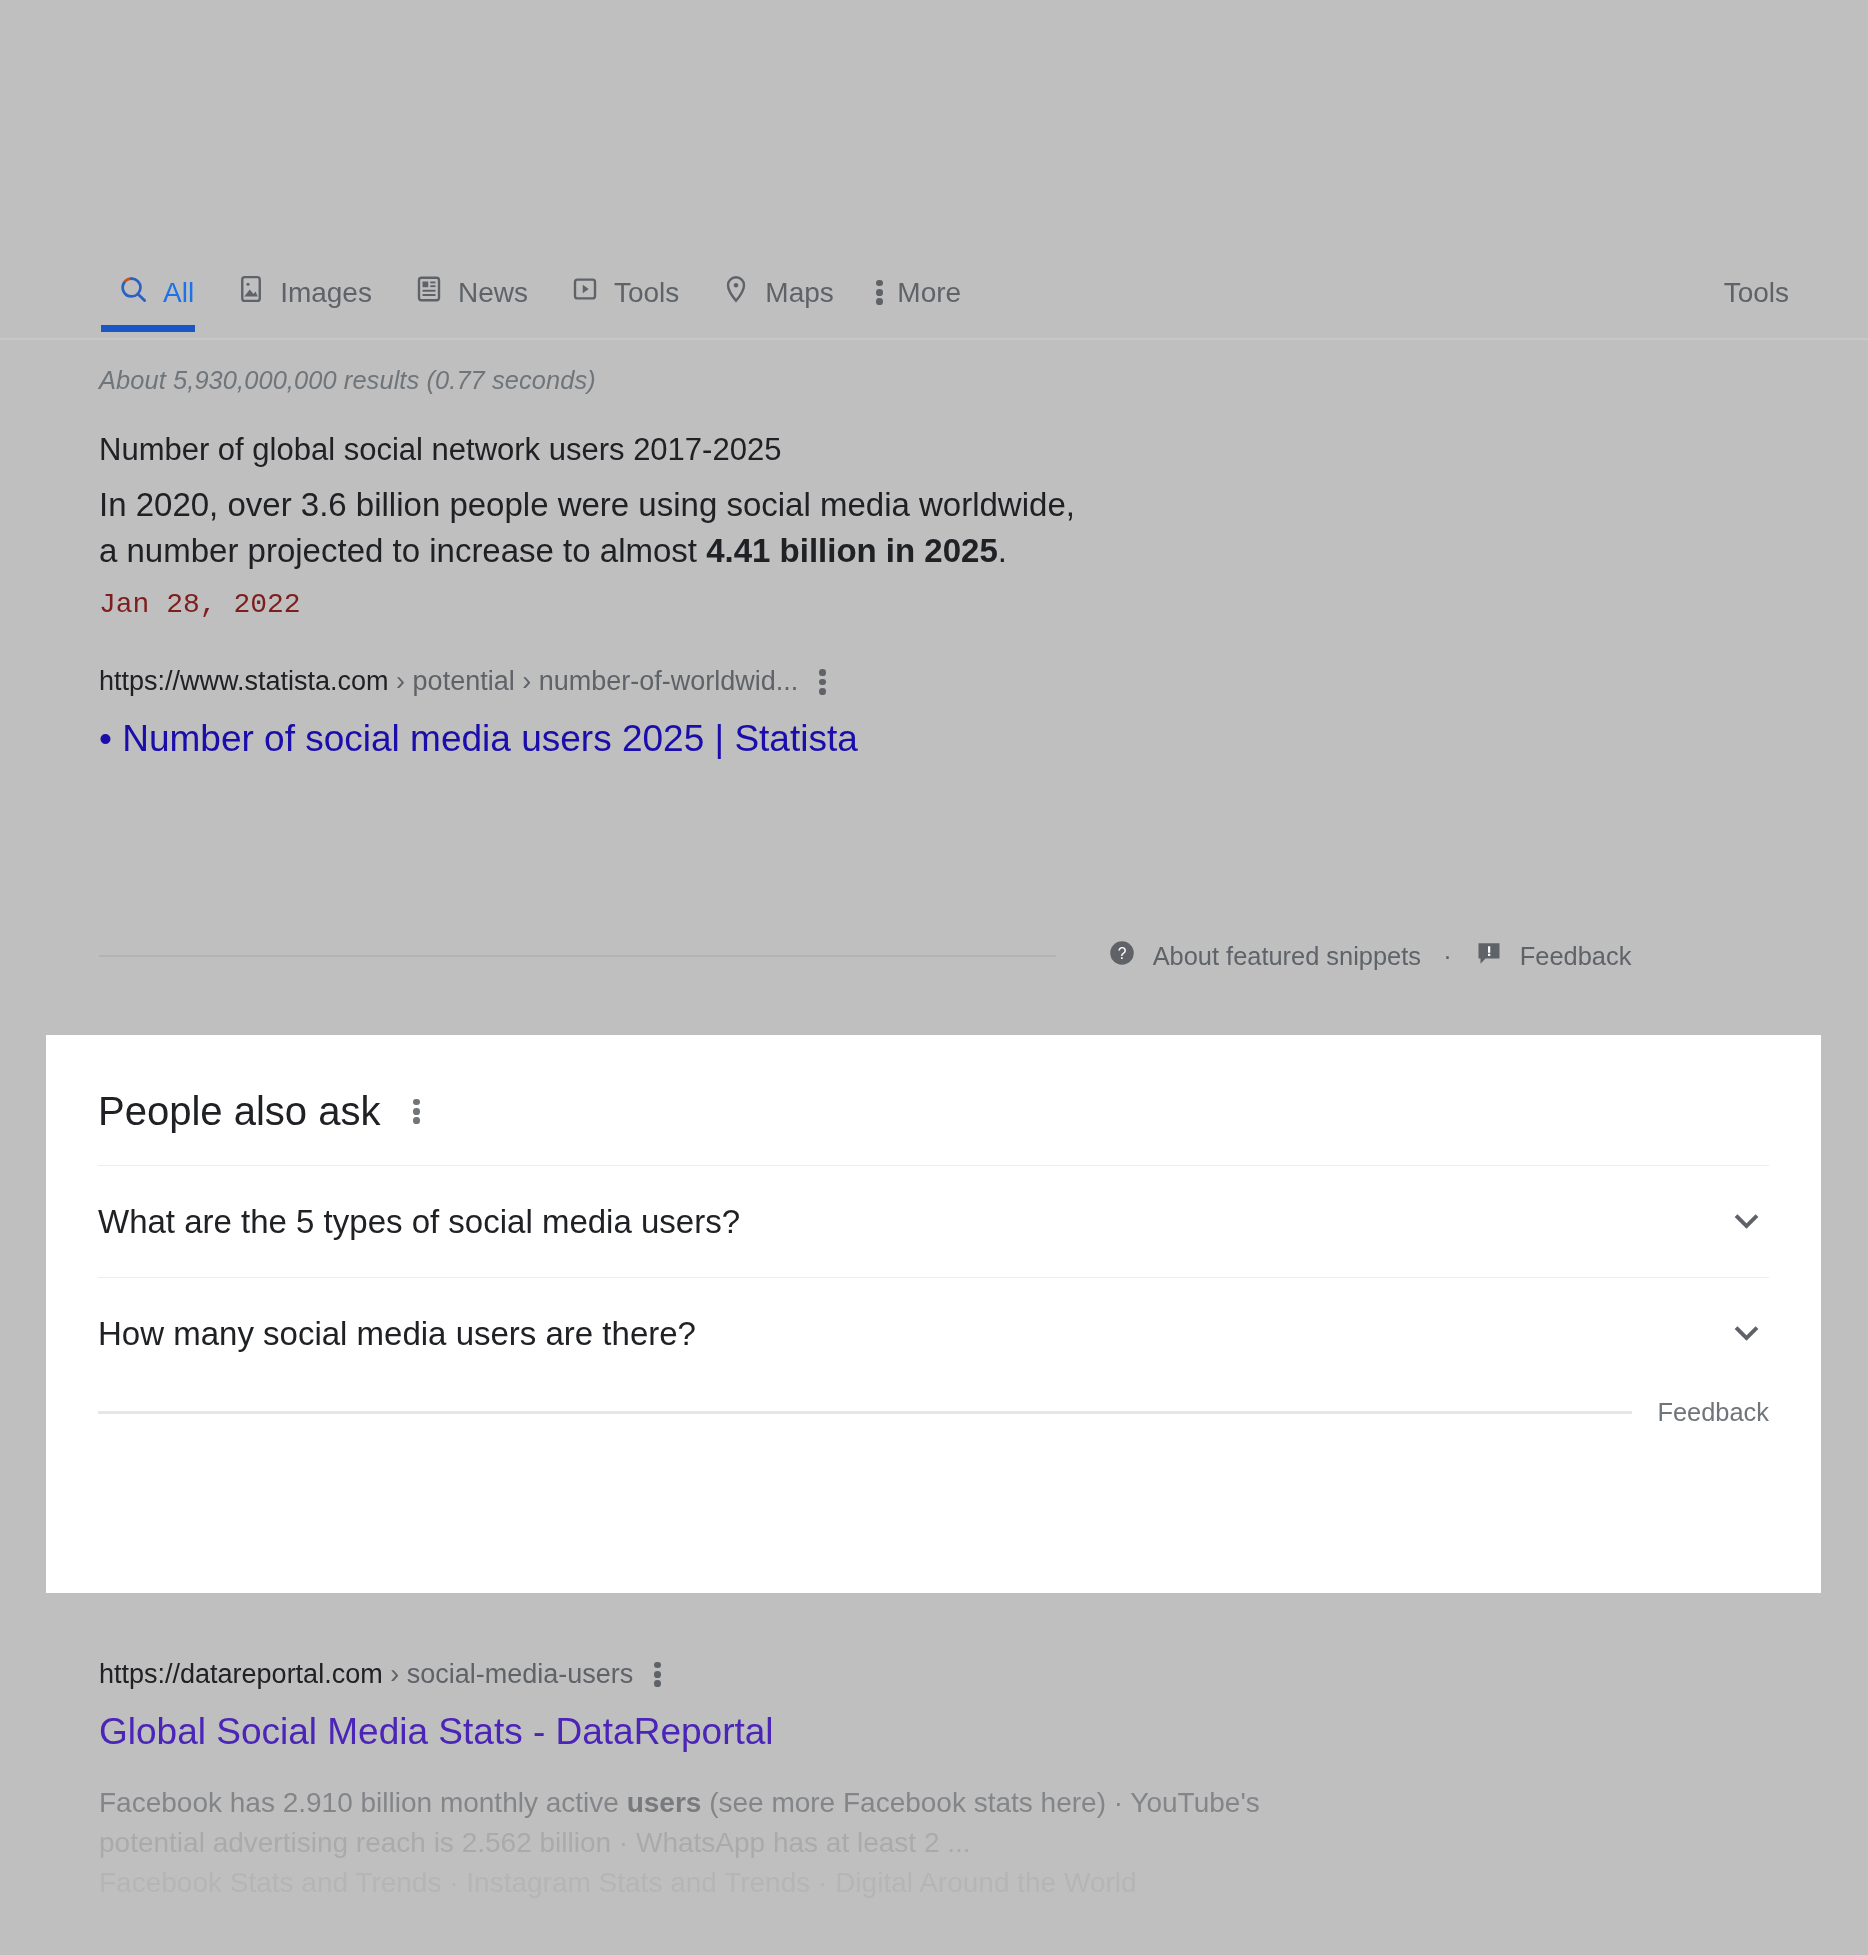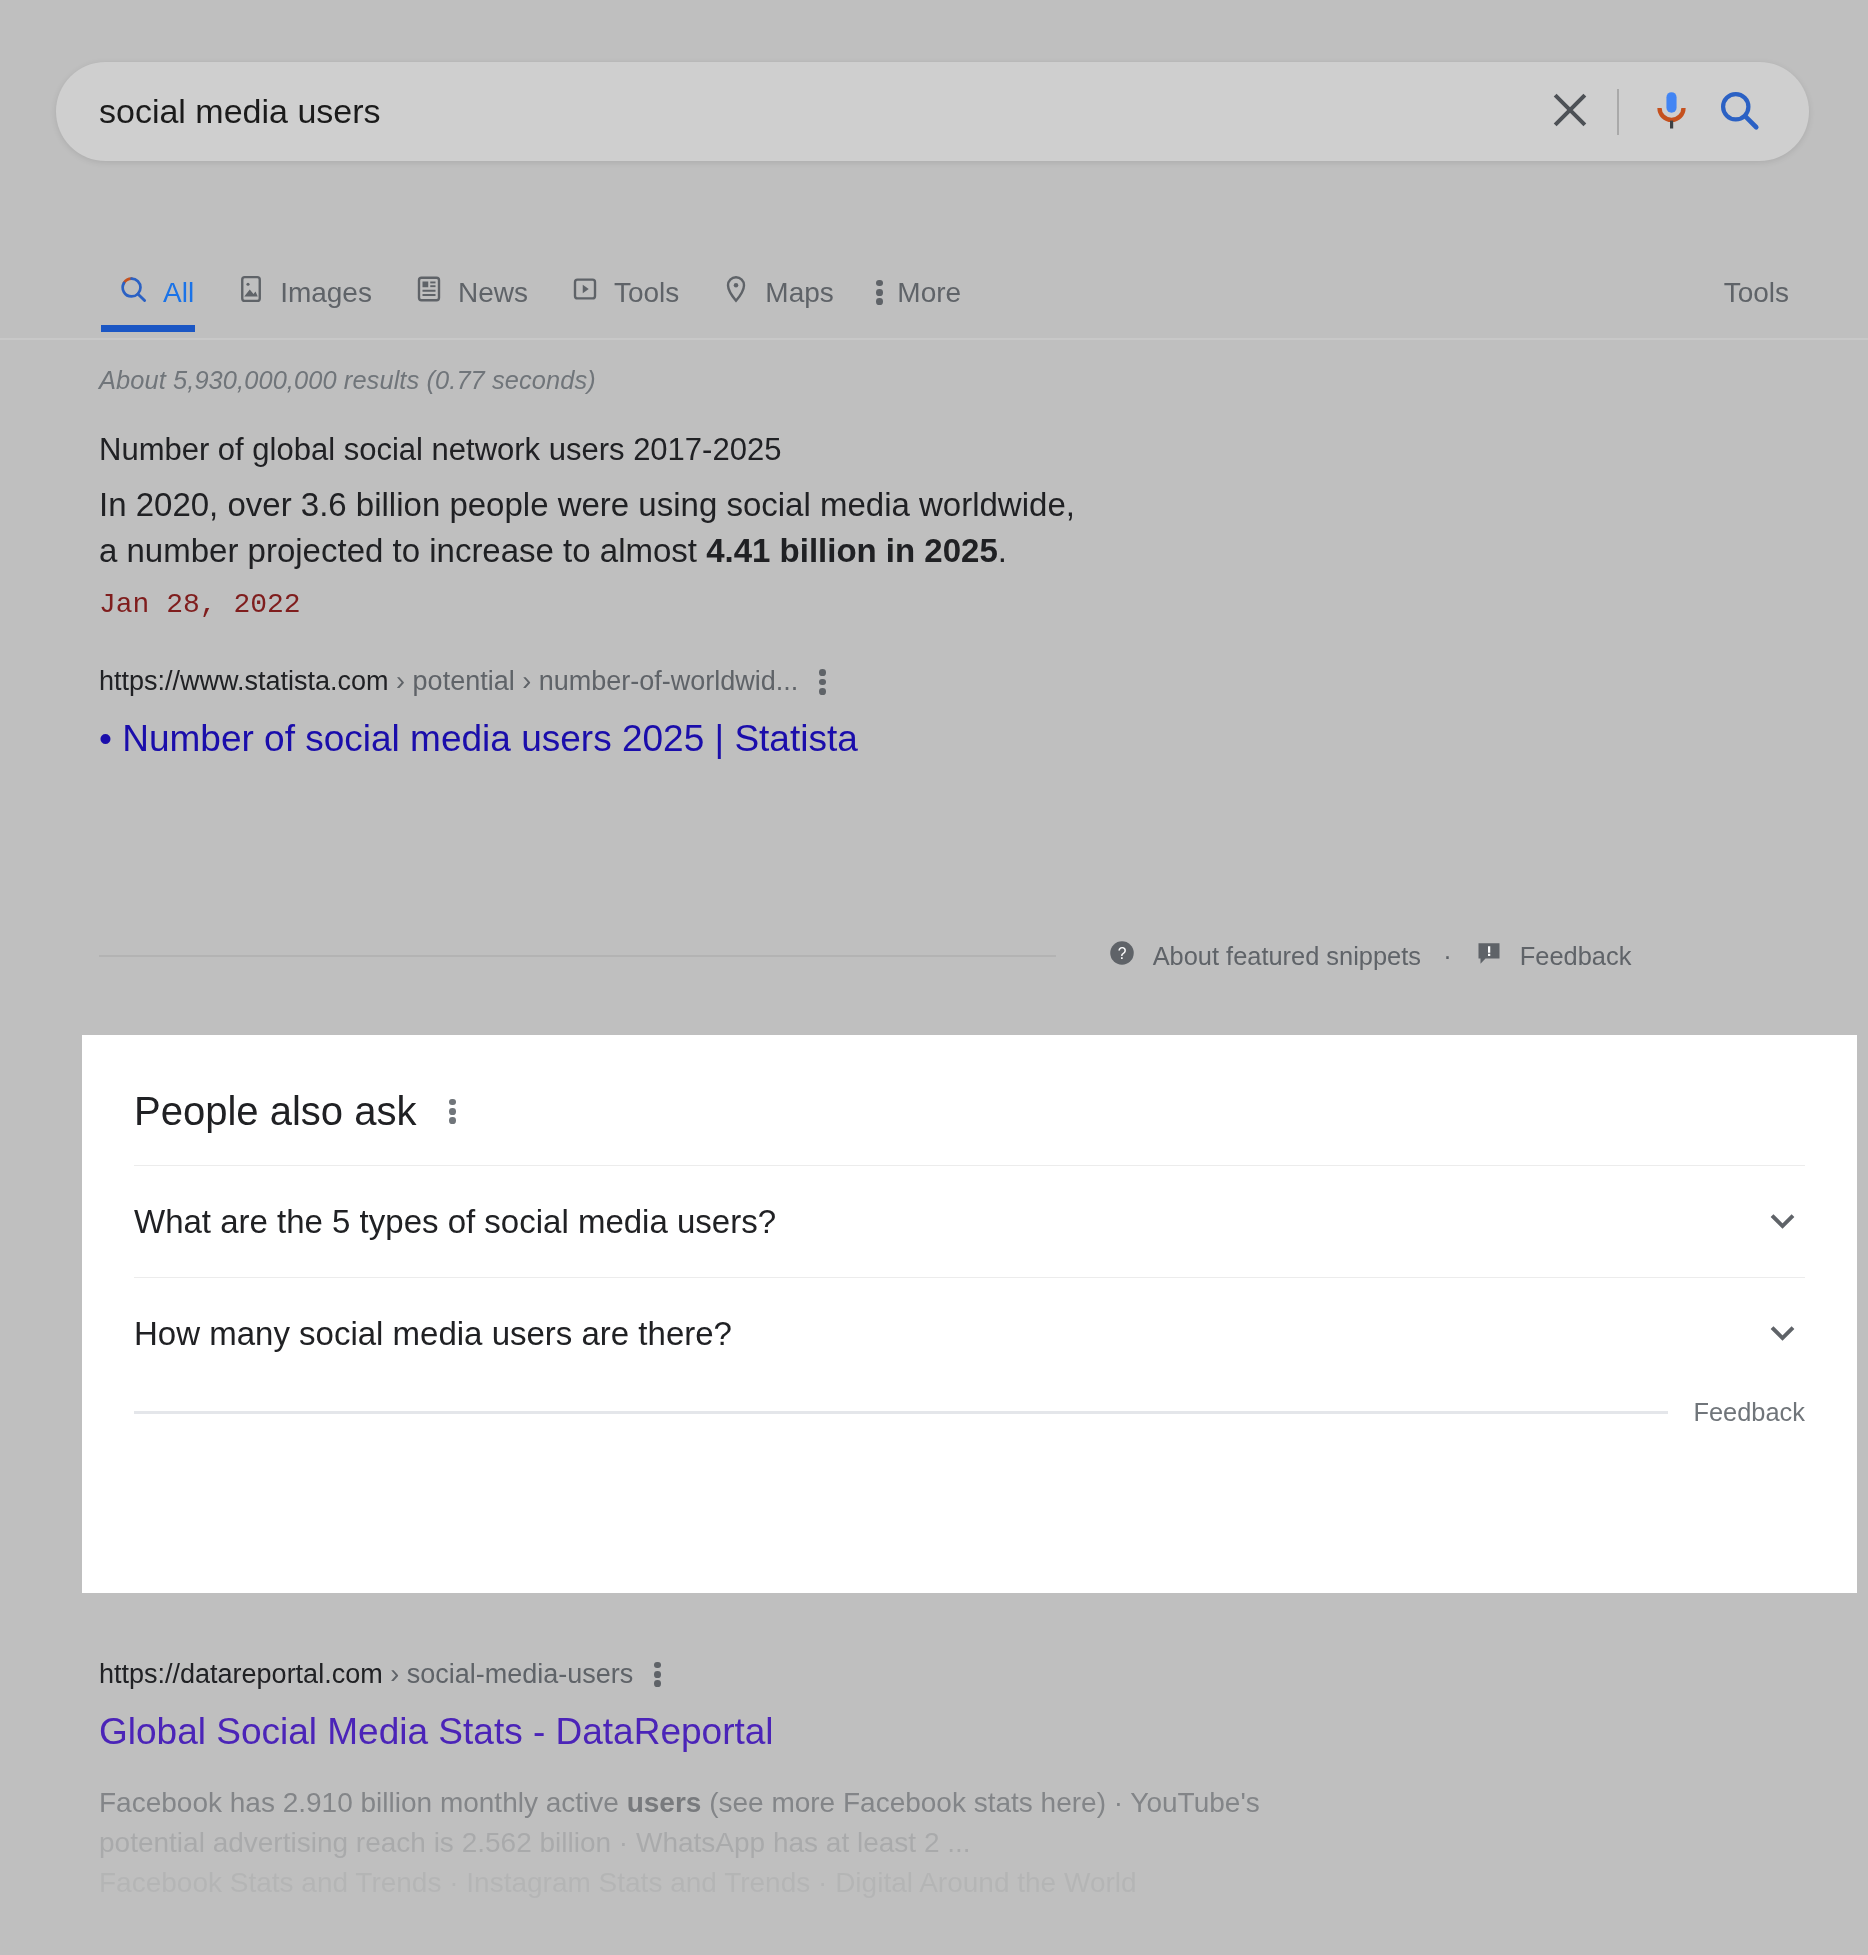--- a/index.html
+++ b/index.html
@@ -224,21 +224,20 @@
 
   
   #paa-card {
     position: absolute;
     left: 46px;
     top: 1035px;
     width: 1775px;
     height: 558px;
     background: #ffffff;
     z-index: 5;
-    margin-left: 36px;
   }
   .paa-inner { position: relative; padding: 0 52px 0 52px; }
   .paa-head {
     display: flex;
     align-items: center;
     gap: 33px;
     padding-top: 54px;
     padding-left: 0;
   }
   .paa-title {
@@ -283,50 +282,20 @@
     font-size: 25.4px;
     color: #70757a;
     cursor: pointer;
   }
 </style>
 </head>
 <body>
 
 <div id="page">
 
-  <div class="searchbar">
-    <input class="search-input" type="text" placeholder="Search Google or type a URL" value="social media users" style="">
-    <div class="sb-icons">
-      <div class="icon-btn">
-        <span>
-          <svg width="46" height="46" viewBox="0 0 24 24">
-            <path d="M5 5 L19 19 M19 5 L5 19" stroke="#4d5156" stroke-width="2.1" fill="none" stroke-linecap="square"></path>
-          </svg>
-        </span>
-      </div>
-      <div class="sb-divider"></div>
-      <div class="icon-btn">
-        <span>
-          <svg width="45" height="45" viewBox="0 0 24 24">
-            <rect x="9.3" y="2.2" width="5.4" height="11" rx="2.7" fill="#4285f4"></rect>
-            <path d="M5.6 10.6a6.4 6.4 0 0 0 12.8 0" stroke="#c5511e" stroke-width="2.3" fill="none" stroke-linecap="butt"></path>
-            <rect x="11.2" y="17.4" width="1.7" height="4.2" fill="#3c4043"></rect>
-          </svg>
-        </span>
-      </div>
-      <div class="icon-btn">
-        <span>
-          <svg width="46" height="46" viewBox="0 0 24 24">
-            <circle cx="10.3" cy="10.3" r="6.6" stroke="#2b61c4" stroke-width="2.2" fill="none"></circle>
-            <path d="M15.2 15.2 L21 21" stroke="#2b61c4" stroke-width="2.4" stroke-linecap="round"></path>
-          </svg>
-        </span>
-      </div>
-    </div>
-  </div>
 
   <div class="navbar">
     <div class="nav-inner">
       <div class="nav-tab active">
         <span>
           <svg width="31" height="31" viewBox="0 0 24 24">
             <path d="M10.5 3.6a6.9 6.9 0 0 0-5.9 3.4" stroke="#c5511e" stroke-width="2.1" fill="none" stroke-linecap="round"></path>
             <path d="M4.6 7a6.9 6.9 0 0 0 5.9 10.4 6.9 6.9 0 0 0 0-13.8" stroke="#2b61c4" stroke-width="2.1" fill="none" stroke-linecap="round"></path>
             <path d="M15.4 15.4 L20.6 20.6" stroke="#2b61c4" stroke-width="2.2" stroke-linecap="round"></path>
           </svg>

